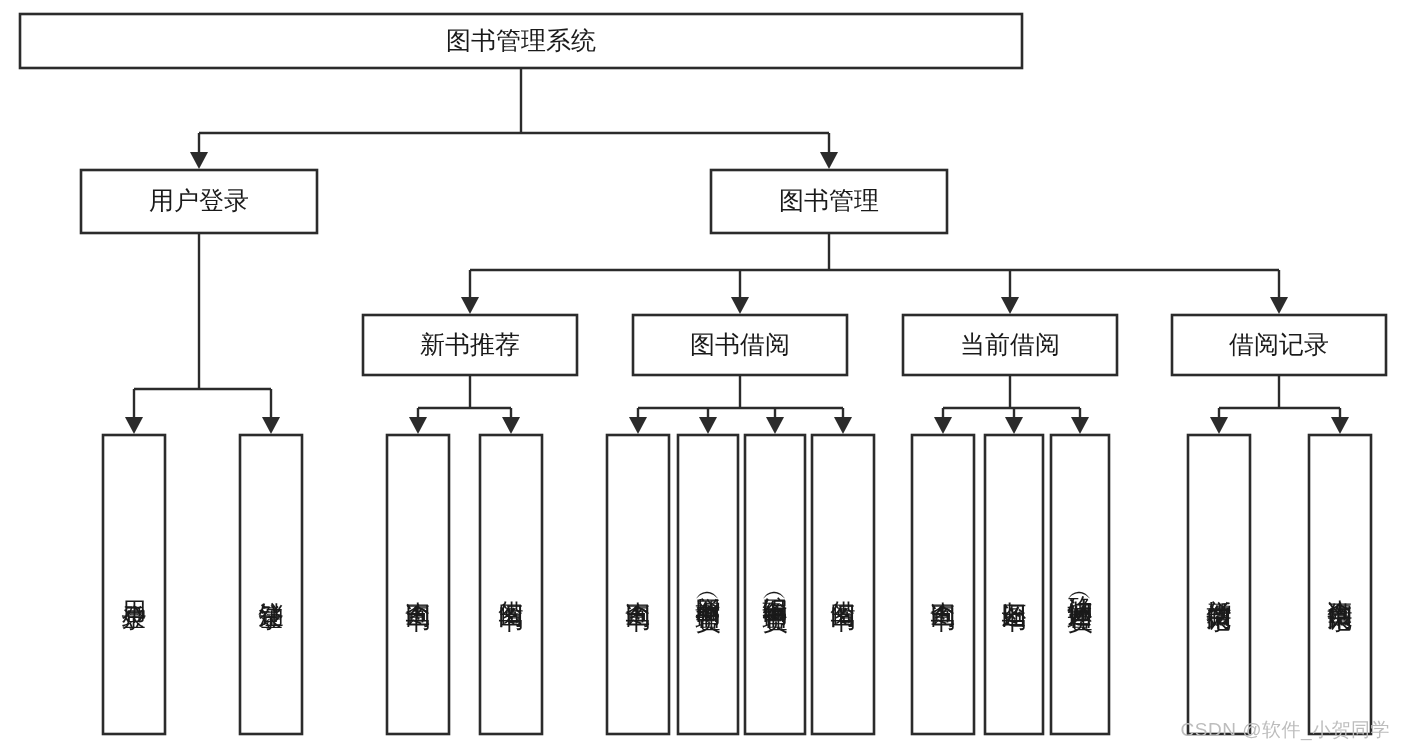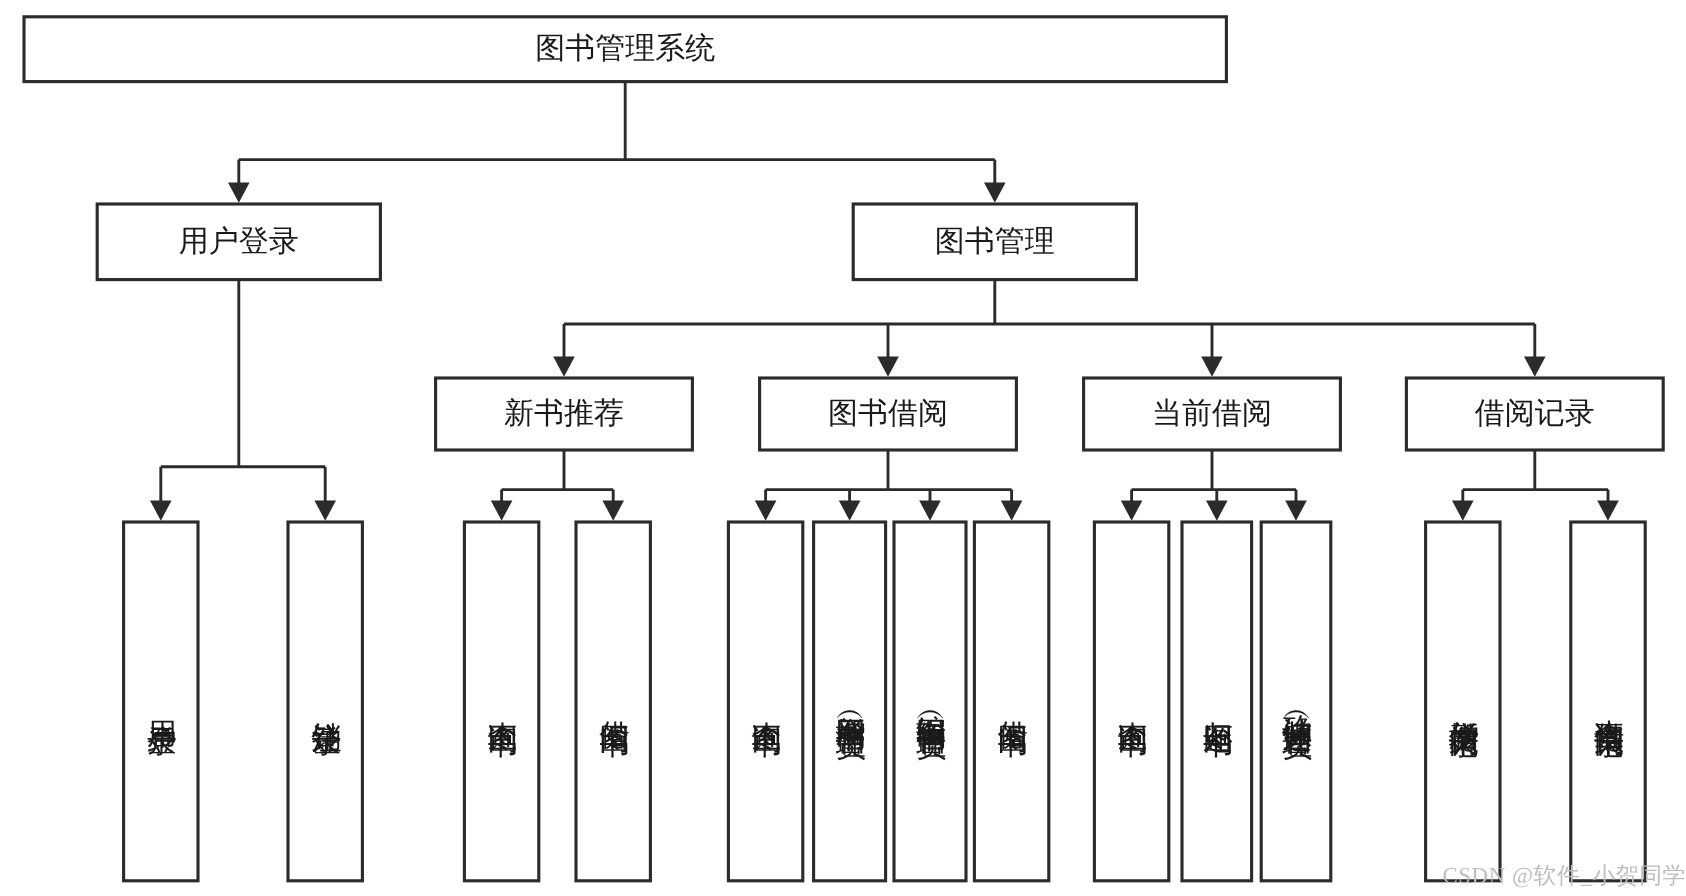--- a/index.html
+++ b/index.html
@@ -44,23 +44,23 @@
   }
   .node-label-h {
     font-family: "Liberation Sans", "DejaVu Sans", sans-serif;
     font-size: 25px;
     fill: #1a1a1a;
     text-anchor: middle;
     dominant-baseline: middle;
   }
   .watermark-text {
     position: absolute;
-    right: 0;
+    right: 15px;
     bottom: 4px;
-    font-family: Liberation Serif, serif;
+    font-family: Liberation Sans, sans-serif;
     font-size: 19px;
     color: #bdbdbd;
     white-space: nowrap;
     letter-spacing: 0.5px;
   }
 </style>
 </head>
 <body>
 
 <div id="diagram-root">

